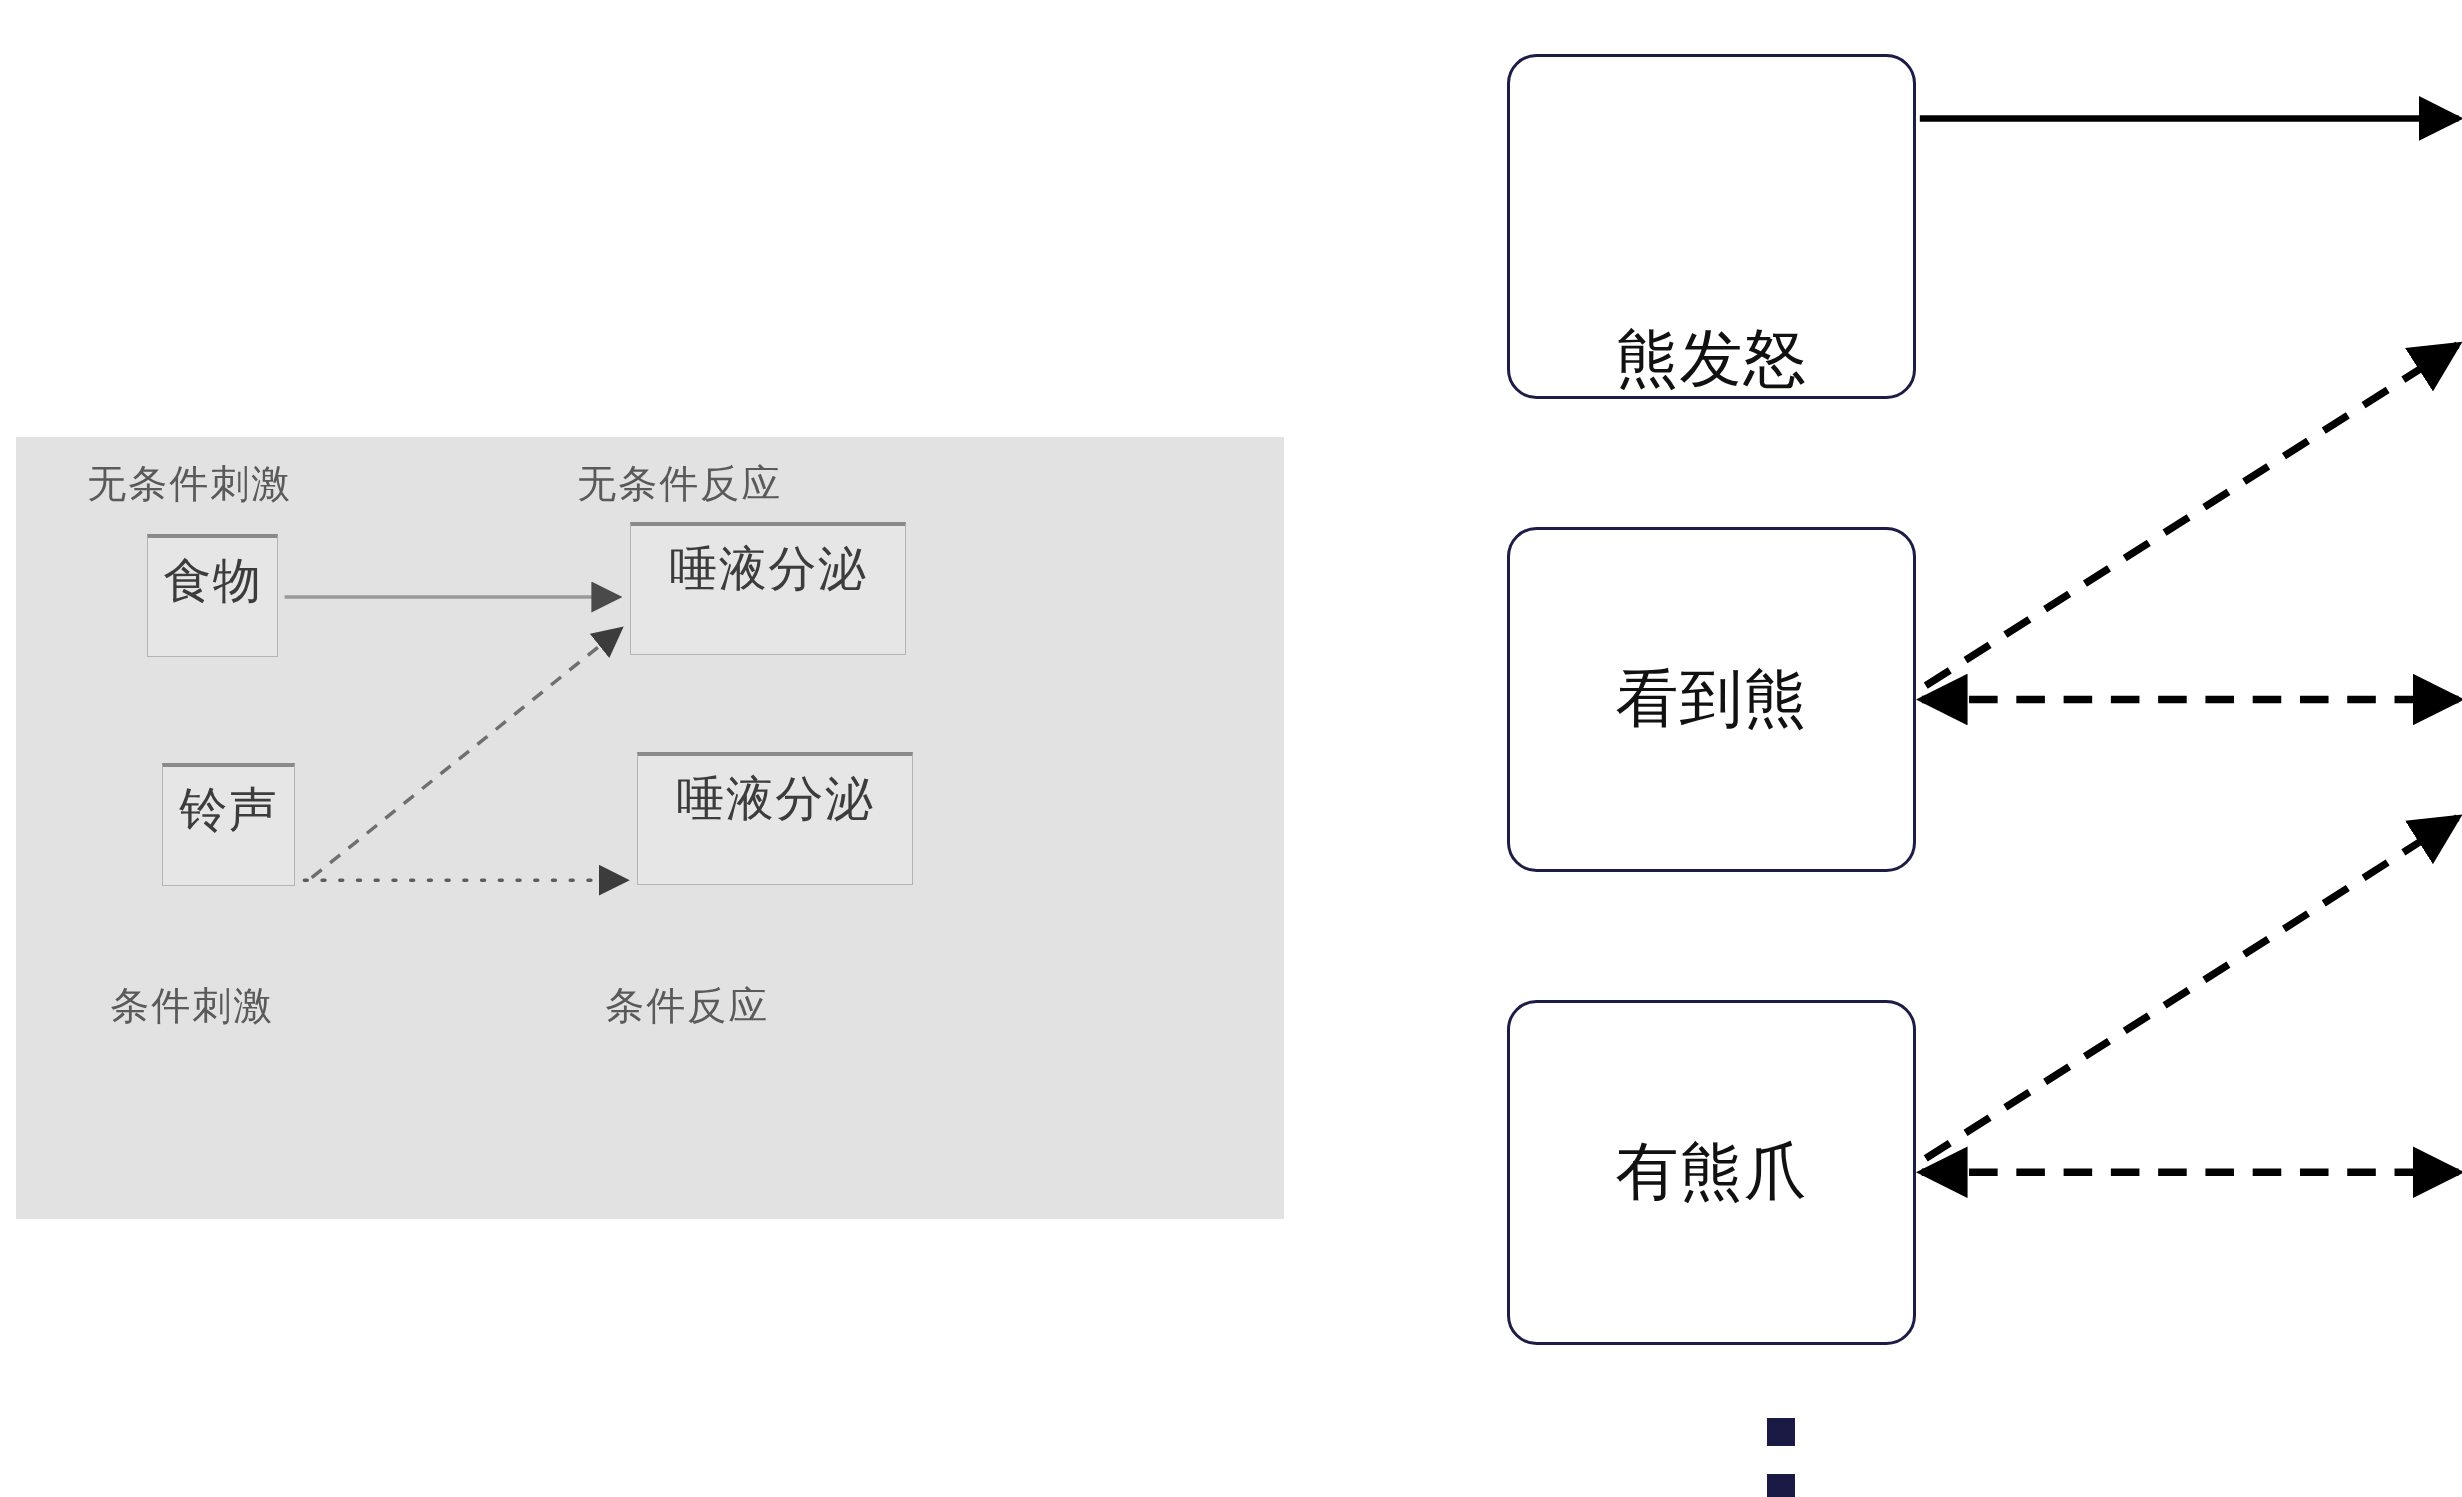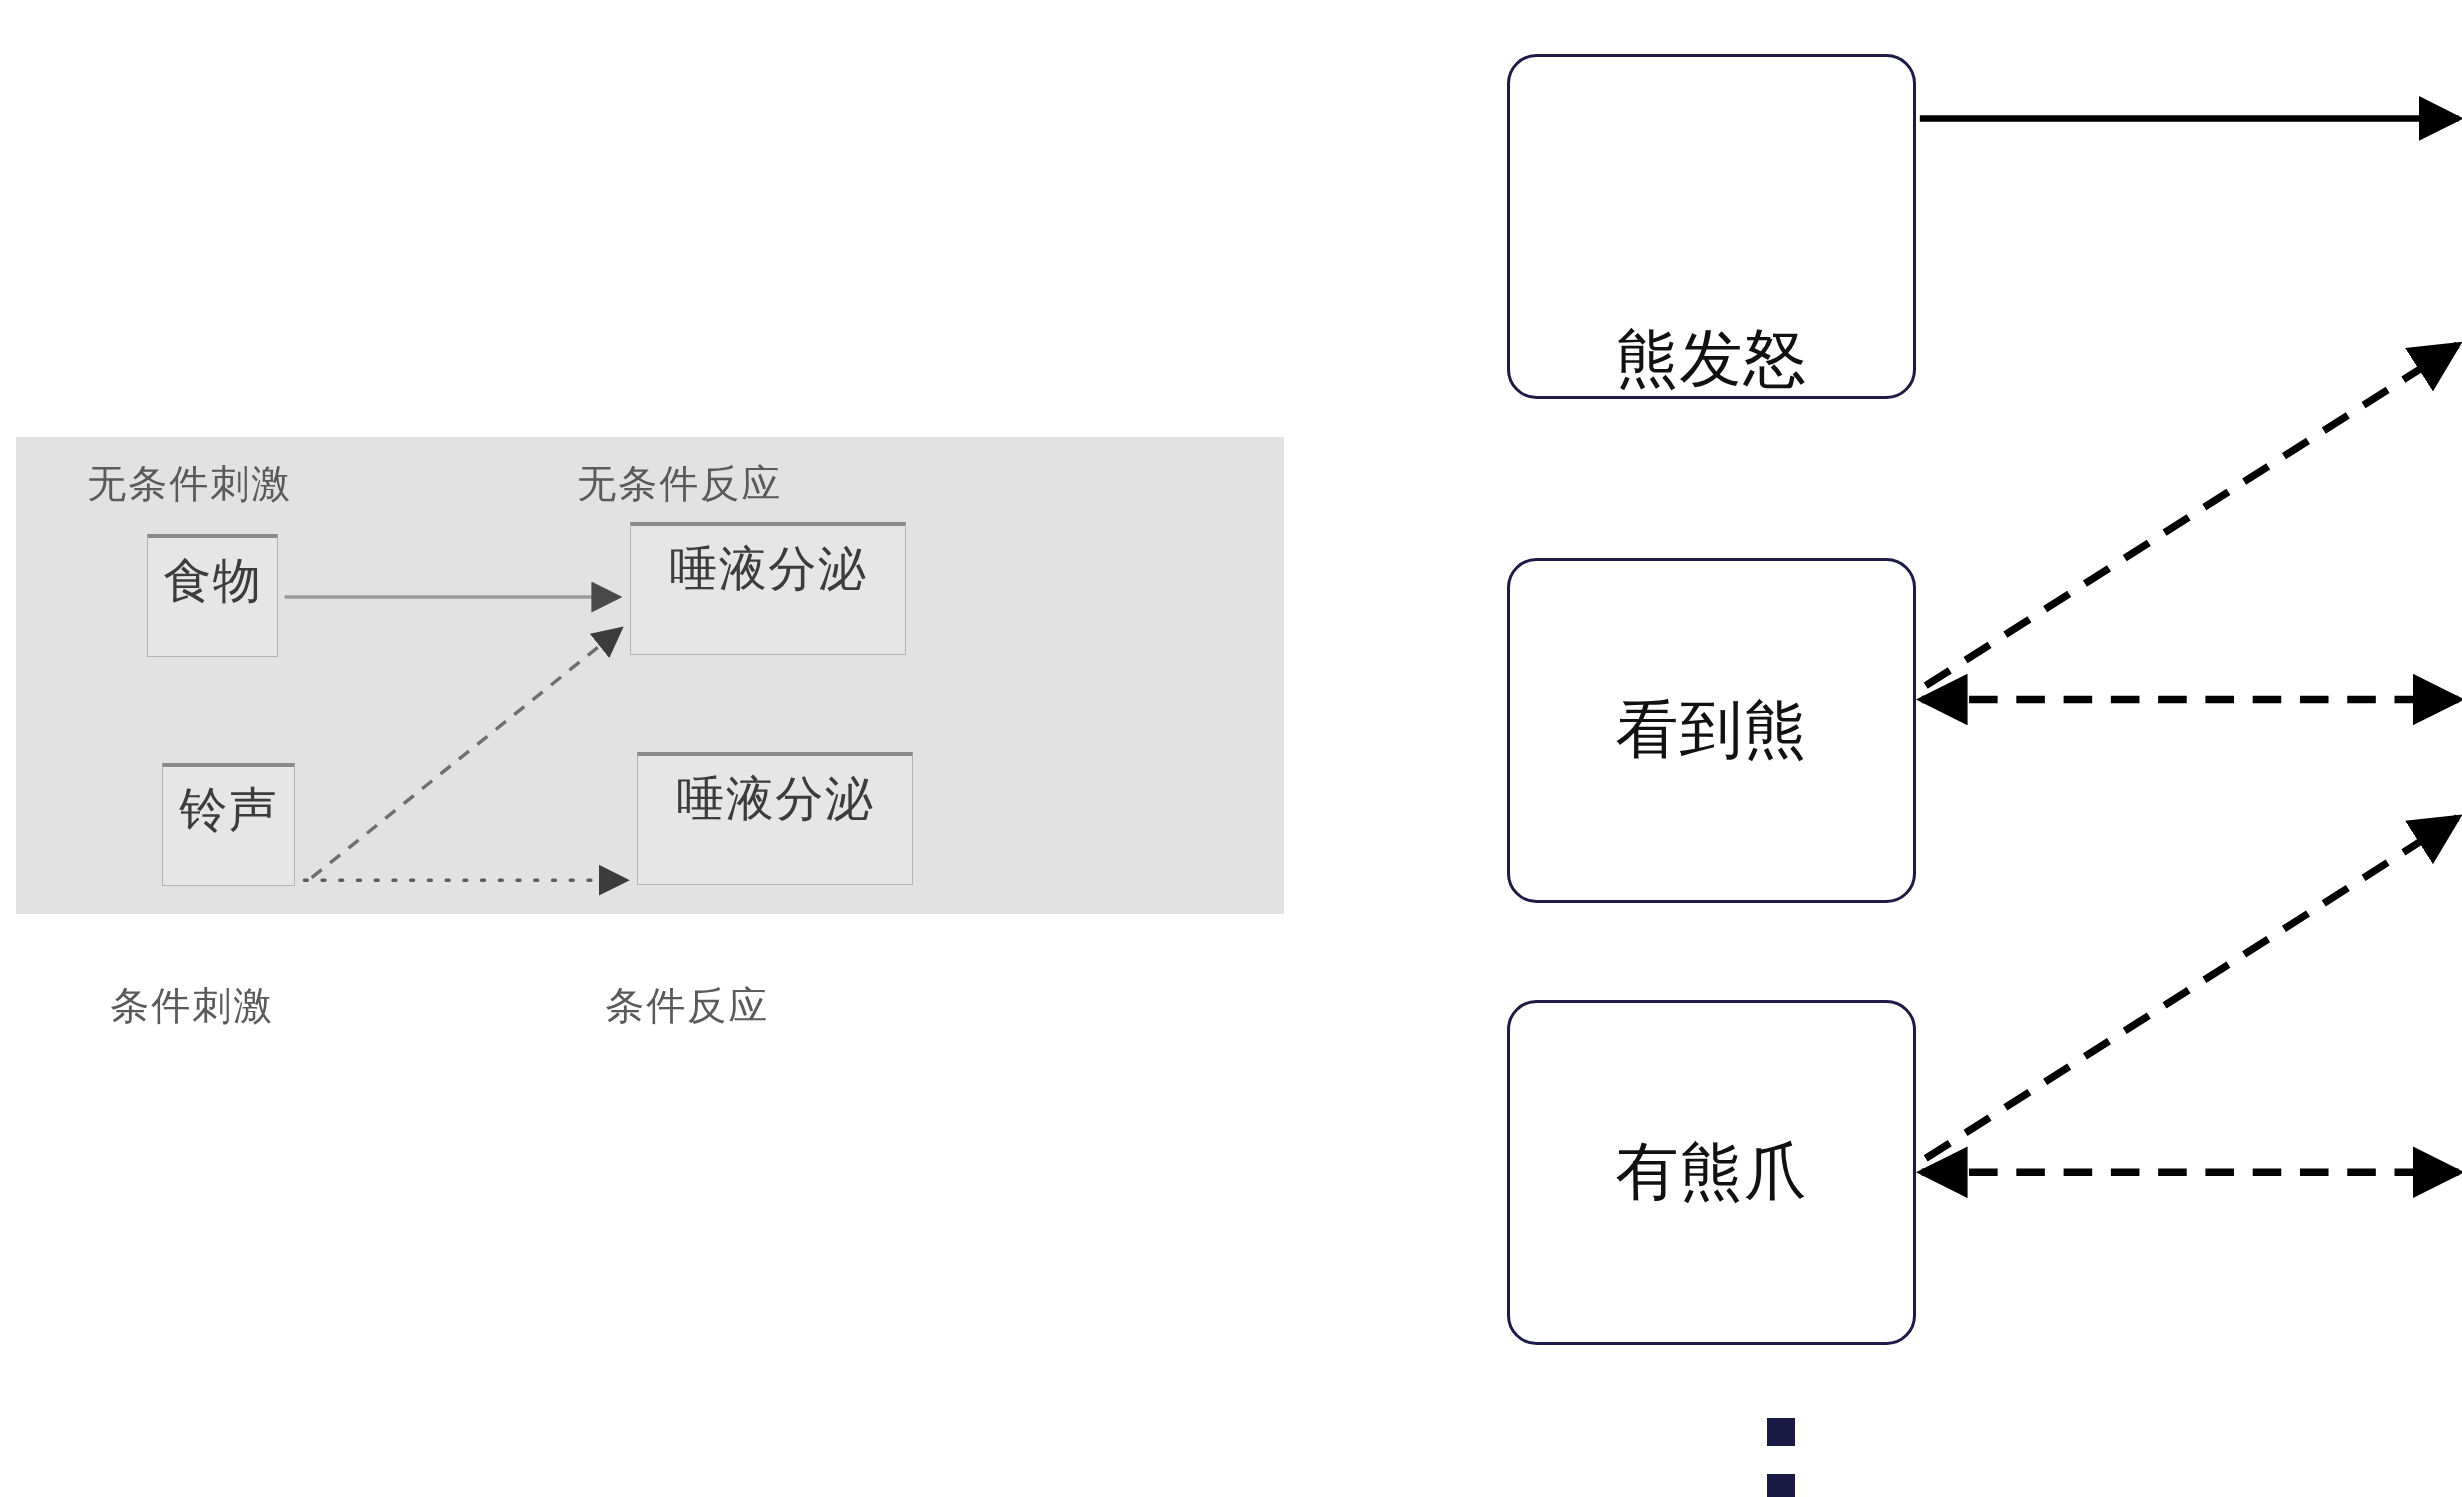--- a/index.html
+++ b/index.html
@@ -4,21 +4,21 @@
 <style>
   html,body{margin:0;padding:0;background:#ffffff;}
   body{
     width:3306px;height:1498px;position:relative;overflow:hidden;
     font-family:"Liberation Sans","DejaVu Sans",sans-serif;
     -webkit-font-smoothing:antialiased;
   }
 
   
   #left-panel{
-    position:absolute;left:16.3px;top:437px;width:1268px;height:477px;
+    position:absolute;left:16.3px;top:437px;width:1268px;height:782px;
     background:#e2e2e2;
     text-align:center;
   }
   .lp-label{
     position:absolute;color:#5a5a5a;font-size:39px;letter-spacing:2px;
     white-space:nowrap;font-weight:400;
   }
   #lbl-ucs{left:71px;top:19.7px;}
   #lbl-ucr{left:561px;top:19.7px;}
   #lbl-cs{left:94px;top:542px;}
@@ -49,21 +49,21 @@
     text-align:center;line-height:1.18;
   }
   .rb.navy{border:3.4px solid #1c1c46;}
 
   .rb .cn{
     font-family:"DejaVu Sans","Liberation Sans",sans-serif;
     font-size:63px;color:#111111;font-weight:400;letter-spacing:1px;
   }
 
   #rb-bear   {left:54px; top:54px; width:409px;height:345px;align-items:flex-end;}
-  #rb-see    {left:54px; top:558px;width:409px;height:345px;}
+  #rb-see    {left:54px; top:527px;width:409px;height:345px;}
   #rb-claw   {left:54px; top:1000px;width:409px;height:345px;}
 
   #rd-svg{position:absolute;left:0;top:0;width:1853px;height:1498px;
           overflow:visible;pointer-events:none;}
 
   .dotcol{position:absolute;display:flex;flex-direction:column;gap:28.6px;}
   #dots-left{left:314px;top:1418px;}
   .dotsq{width:27.6px;height:27.6px;}
   .dotsq.navy{background:#1a1a44;}
 </style>

